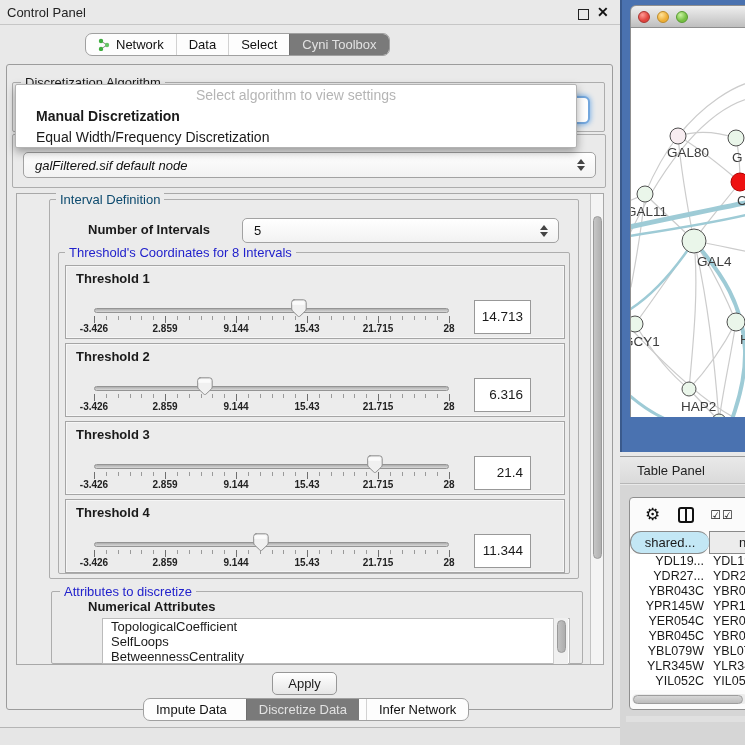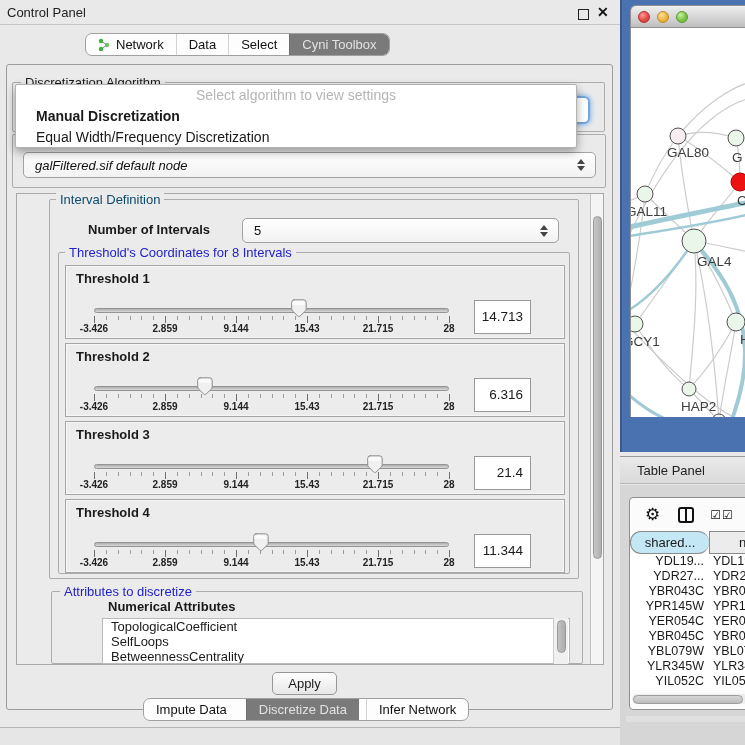--- a/index.html
+++ b/index.html
@@ -380,21 +380,21 @@
                   <path d="M4,2.2 h9 a1.6,1.6 0 0 1 1.6,1.6 v2 h-12.2 v-2 a1.6,1.6 0 0 1 1.6,-1.6 z" fill="#fbfbfb"></path>
                 </svg></div>
               <div class="th-value">11.344</div>
             </div>
           </div>
       </div>
     </div>
 
     <div class="groupbox" style="left:-2px; top:397px; width:532px; height:73px; background:#ebebeb;margin-left:36px;">
       <span class="glabel blue" style="left:8px; background:#ebebeb;">Attributes to discretize</span>
-      <div class="abs" style="left:56px; top:7px; font-weight:bold;">Numerical Attributes</div>
+      <div class="abs" style="left:36px; top:7px; font-weight:bold;">Numerical Attributes</div>
       <div class="attr-list" id="attr-list">
           <div class="attr-item">TopologicalCoefficient</div>
           <div class="attr-item">SelfLoops</div>
           <div class="attr-item">BetweennessCentrality</div>
         </div>
       <div class="attr-vsb" style="left:501px; top:26px;">
         <div class="attr-thumb"></div>
       </div>
     </div>
   </div>

